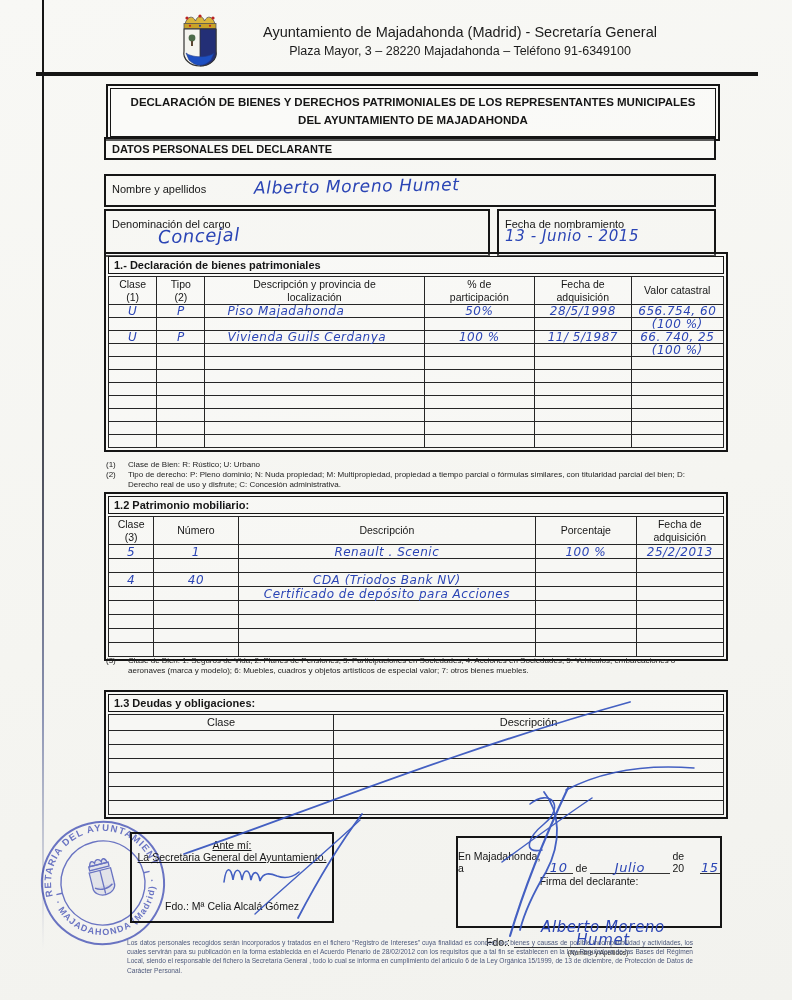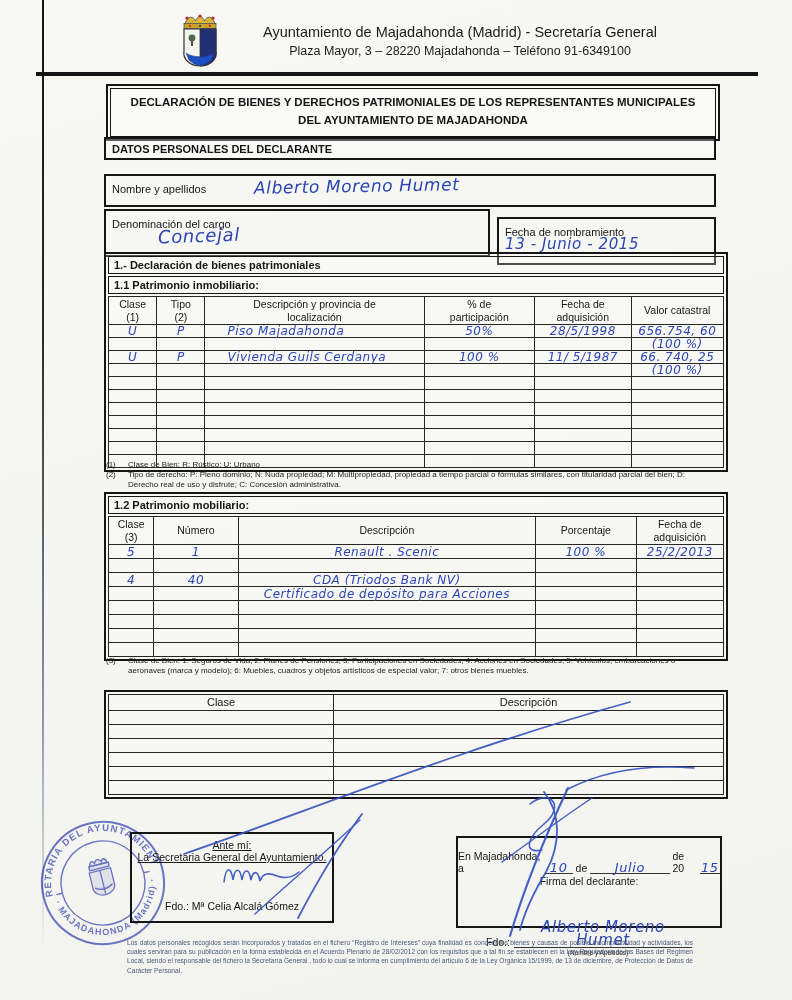--- a/index.html
+++ b/index.html
@@ -17,21 +17,21 @@
   
   .dbox{position:absolute;left:106px;top:84px;width:606px;border:2px solid #151515;padding:2px;background:rgba(255,255,255,0.35);}
   .dbox-inner{border:1px solid #151515;padding:5px 8px 6px;}
   .title-text{font-size:11.5px;font-weight:bold;text-align:center;line-height:1.55;}
   .datos{position:absolute;left:104px;top:137px;width:612px;}
   .bar2{border:2px solid #151515;font-weight:bold;font-size:11px;padding:4px 6px 3px;margin-bottom:14px;background:rgba(255,255,255,0.3);}
   .name-row{position:relative;border:2px solid #151515;height:23px;padding:3px 6px;margin-bottom:2px;}
   .lbl{font-weight:normal;font-size:11px;}
   .split{display:flex;gap:7px;}
   .cargo-box{position:relative;flex:0 0 370px;border:2px solid #151515;height:38px;padding:3px 6px;}
-  .fecha-box{position:relative;flex:1;border:2px solid #151515;height:38px;padding:3px 6px;margin-top:8px;}
+  .fecha-box{position:relative;flex:1;border:2px solid #151515;height:38px;padding:3px 6px;}
   
   .hw{font-family:"DejaVu Sans",sans-serif;font-style:italic;color:#2b45b5;letter-spacing:0.6px;}
   .hw-name{position:absolute;left:148px;top:0px;font-size:17px;transform:rotate(-1deg);}
   .hw-cargo{position:absolute;left:52px;top:14px;font-size:18px;transform:rotate(-2deg);}
   .hw-fecha{position:absolute;left:6px;top:16px;font-size:15px;}
   
   .sec{position:absolute;left:104px;width:616px;border:2px solid #151515;padding:2px;background:rgba(255,255,255,0.25);}
   .secbar{border:1.5px solid #151515;font-weight:bold;font-size:11px;padding:2px 5px;margin-bottom:2px;}
   table{width:100%;border-collapse:collapse;table-layout:fixed;}
   th,td{border:1px solid #262626;}
@@ -114,21 +114,20 @@
       </div>
       <div class="fecha-box">
         <span class="lbl">Fecha de nombramiento</span>
         <span class="hw hw-fecha">13 - Junio - 2015</span>
       </div>
     </div>
   </div>
 
   <div class="sec" style="top:252px;">
     <div class="secbar">1.- Declaración de bienes patrimoniales</div>
-    <div class="secbar">1.1 Patrimonio inmobiliario:</div>
     <table class="t11">
       <colgroup>
           <col style="width:48px">
           <col style="width:48px">
           <col style="width:218px">
           <col style="width:110px">
           <col style="width:96px">
           <col style="width:92px">
         </colgroup>
       <thead>
@@ -327,20 +326,21 @@
           </tr>
         </tbody>
     </table>
   </div>
   <div class="fn" style="top:656px;">
     <span class="num">(3)</span>
     <span class="txt">Clase de Bien: 1: Seguros de Vida; 2: Planes de Pensiones; 3: Participaciones en Sociedades; 4: Acciones en Sociedades; 5: Vehículos, embarcaciones o aeronaves (marca y modelo); 6: Muebles, cuadros y objetos artísticos de especial valor; 7: otros bienes muebles.</span>
   </div>
 
   <div class="sec" style="top:690px;">
+    <div class="secbar">1.3 Deudas y obligaciones:</div>
     <table class="t13">
       <colgroup>
           <col style="width:224px">
           <col style="width:388px">
         </colgroup>
       <thead>
         <tr>
           <th>Clase</th>
           <th>Descripción</th>
         </tr>

